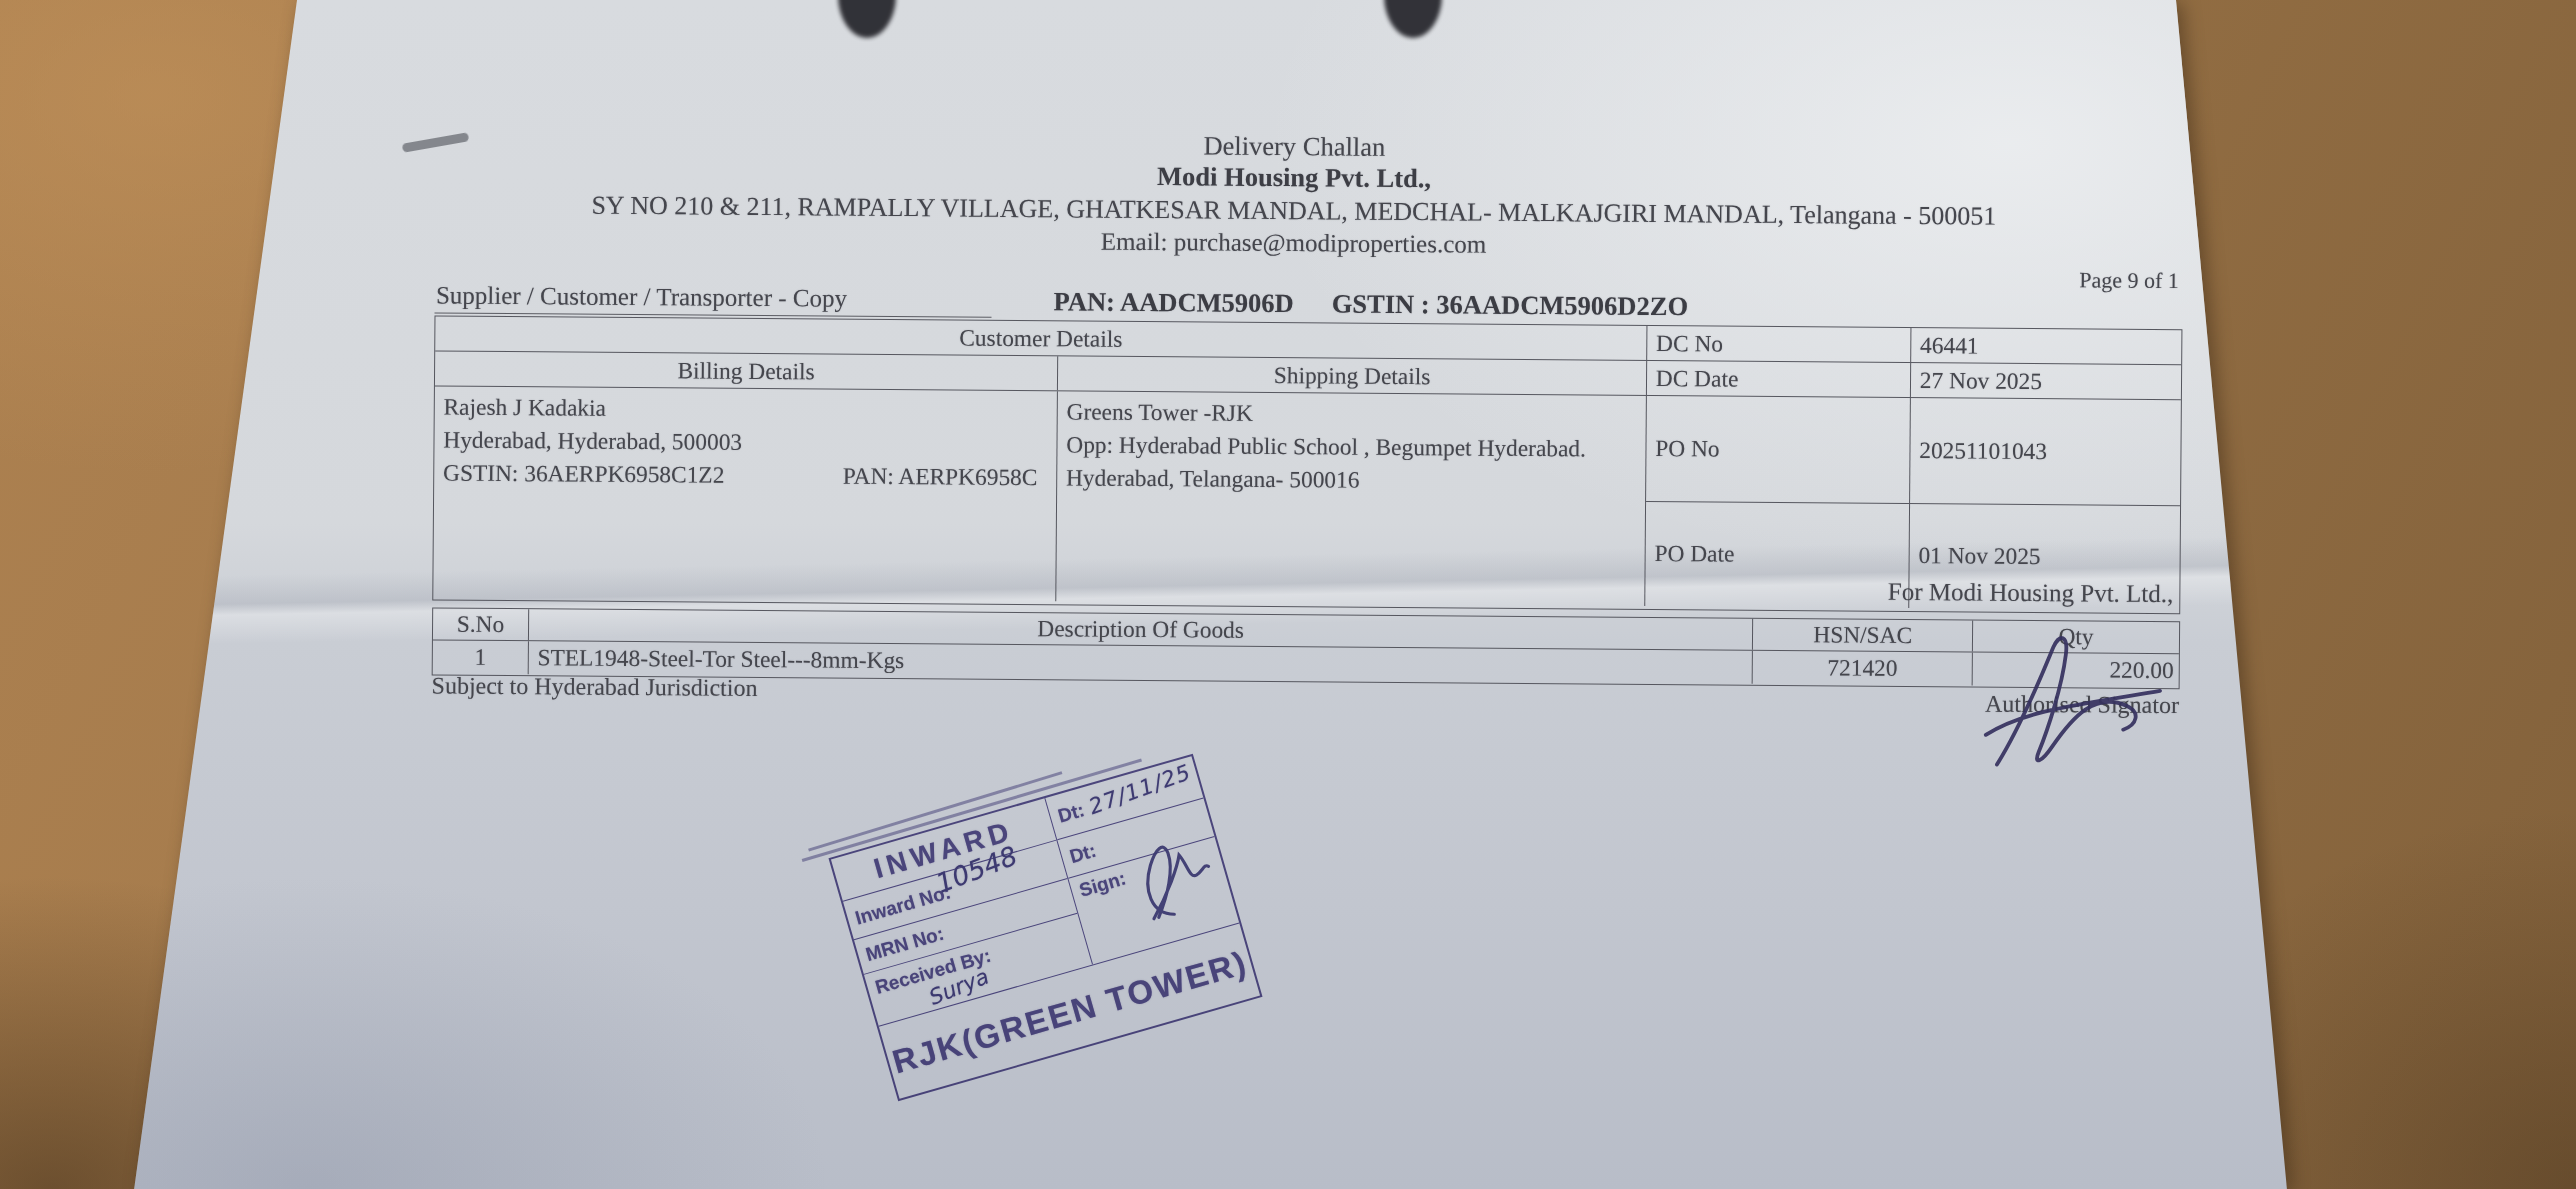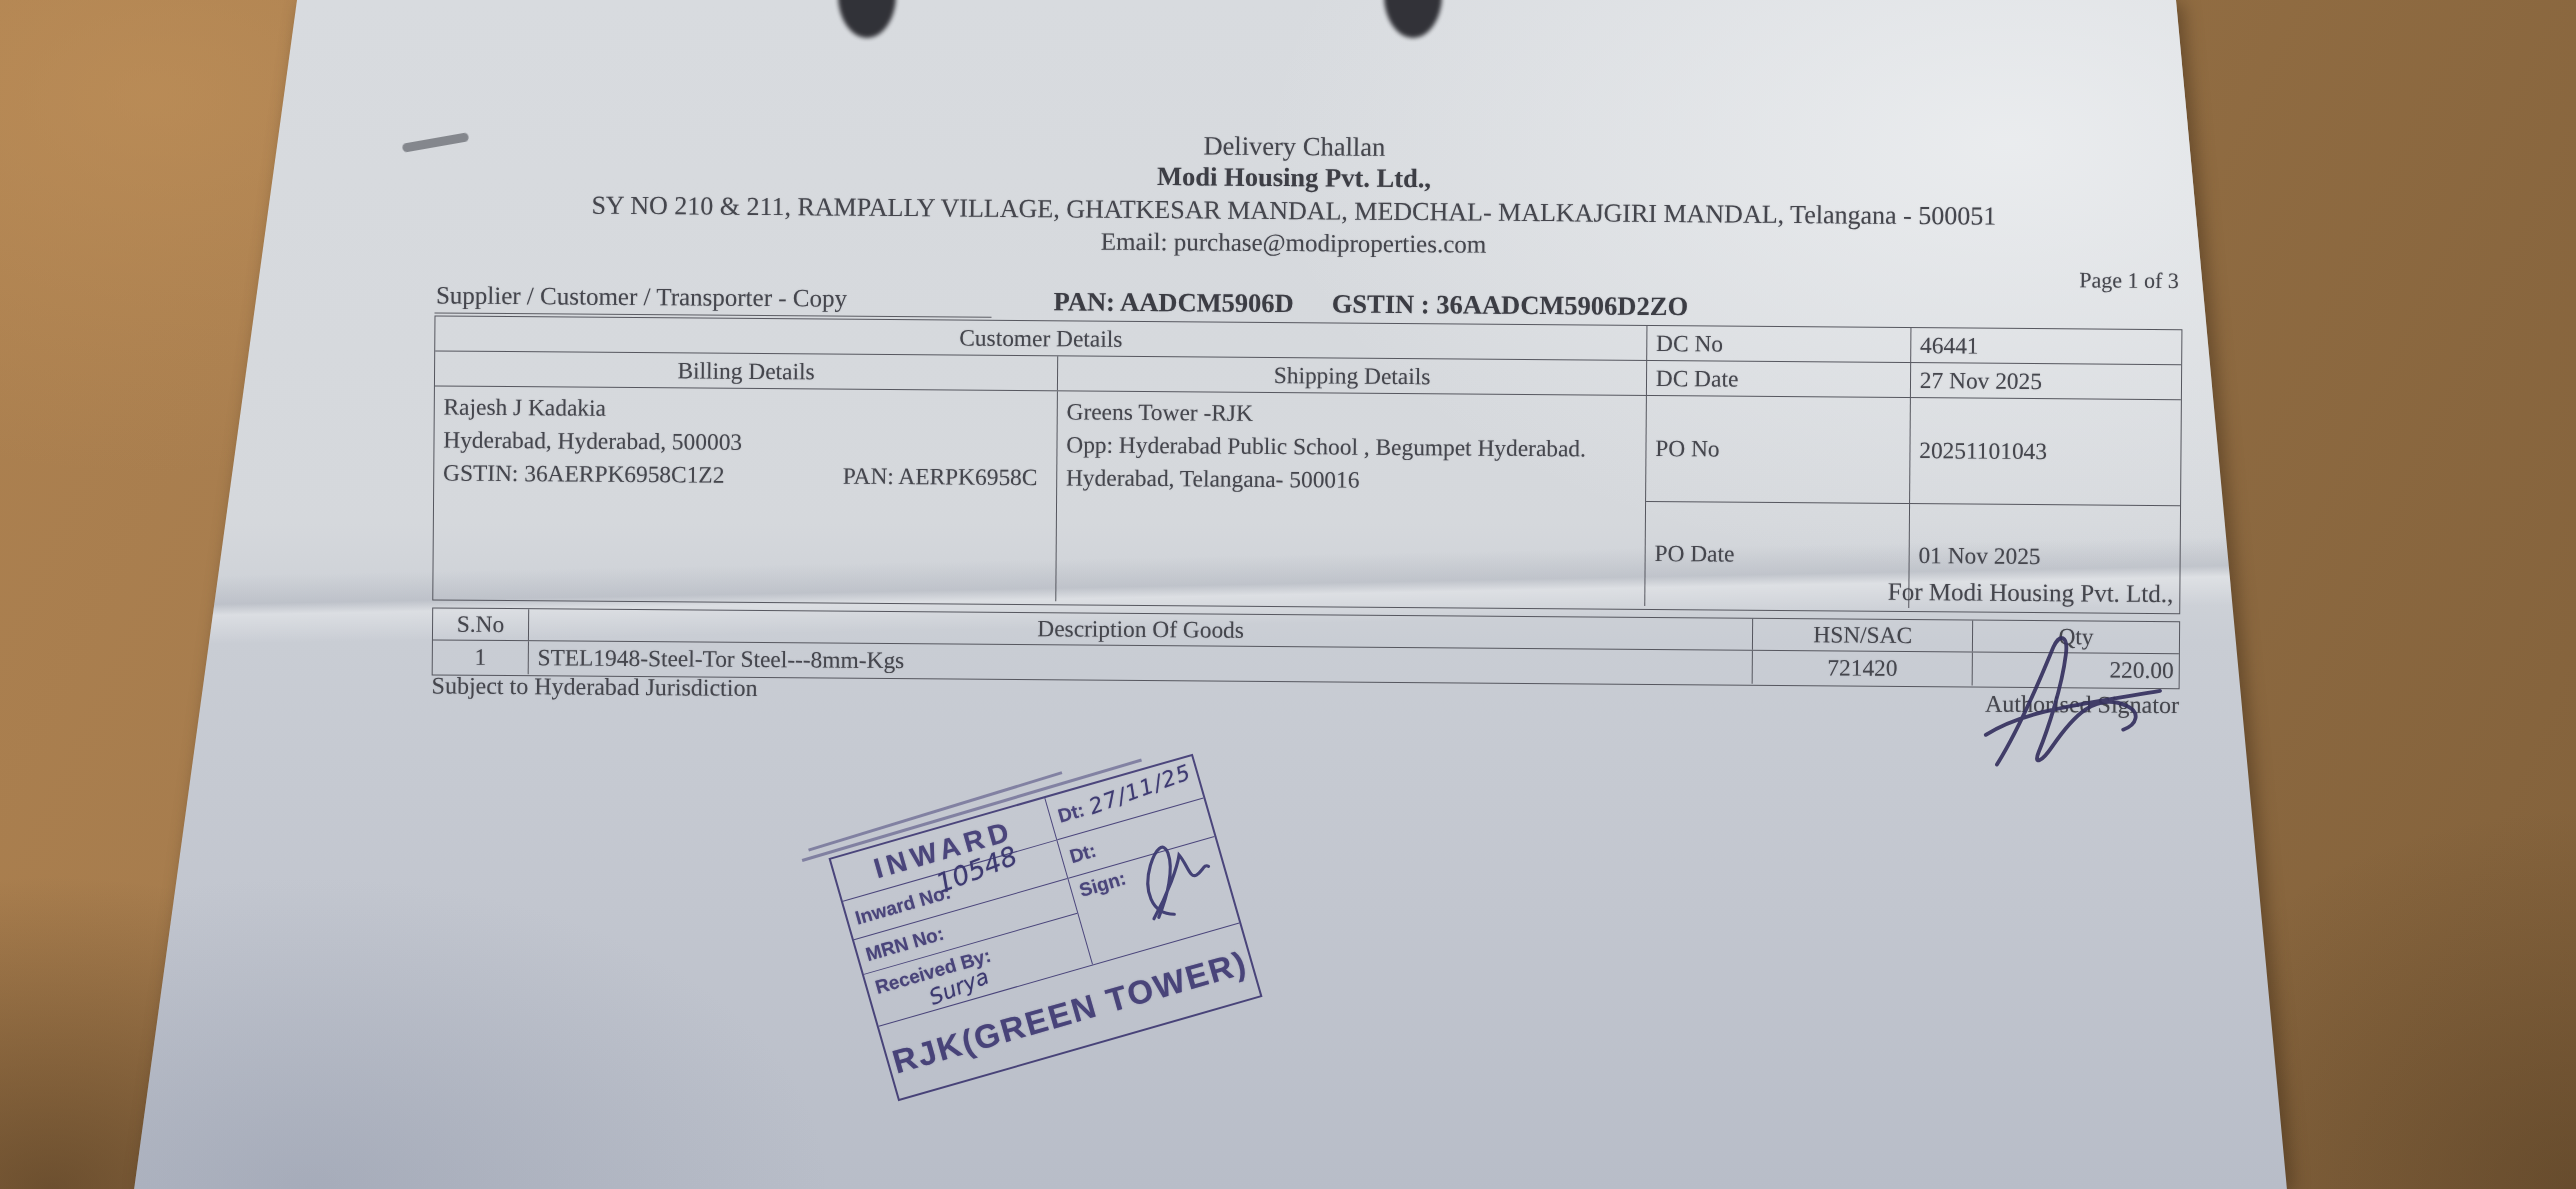--- a/index.html
+++ b/index.html
@@ -109,21 +109,21 @@
 <div class="hole h1"></div>
 <div class="hole h2"></div>
 <div class="pencil-dash"></div>
 
 <div class="content">
 
   <div class="center doc-type">Delivery Challan</div>
   <div class="center company">Modi Housing Pvt. Ltd.,</div>
   <div class="center address">SY NO 210 &amp; 211, RAMPALLY VILLAGE, GHATKESAR MANDAL, MEDCHAL- MALKAJGIRI MANDAL, Telangana - 500051</div>
   <div class="center email">Email: purchase@modiproperties.com</div>
-  <div class="page-label">Page 1 of 3</div>
+  <div class="page-label">Page 9 of 1</div>
 
   <div class="copy-row">
     <span class="copy-label">Supplier / Customer / Transporter - Copy</span>
     <span class="pan-gstin">
       <span>PAN: AADCM5906D</span><span>GSTIN : 36AADCM5906D2ZO</span>
     </span>
   </div>
 
   <div class="tbl t1">
     <div class="row r1">

